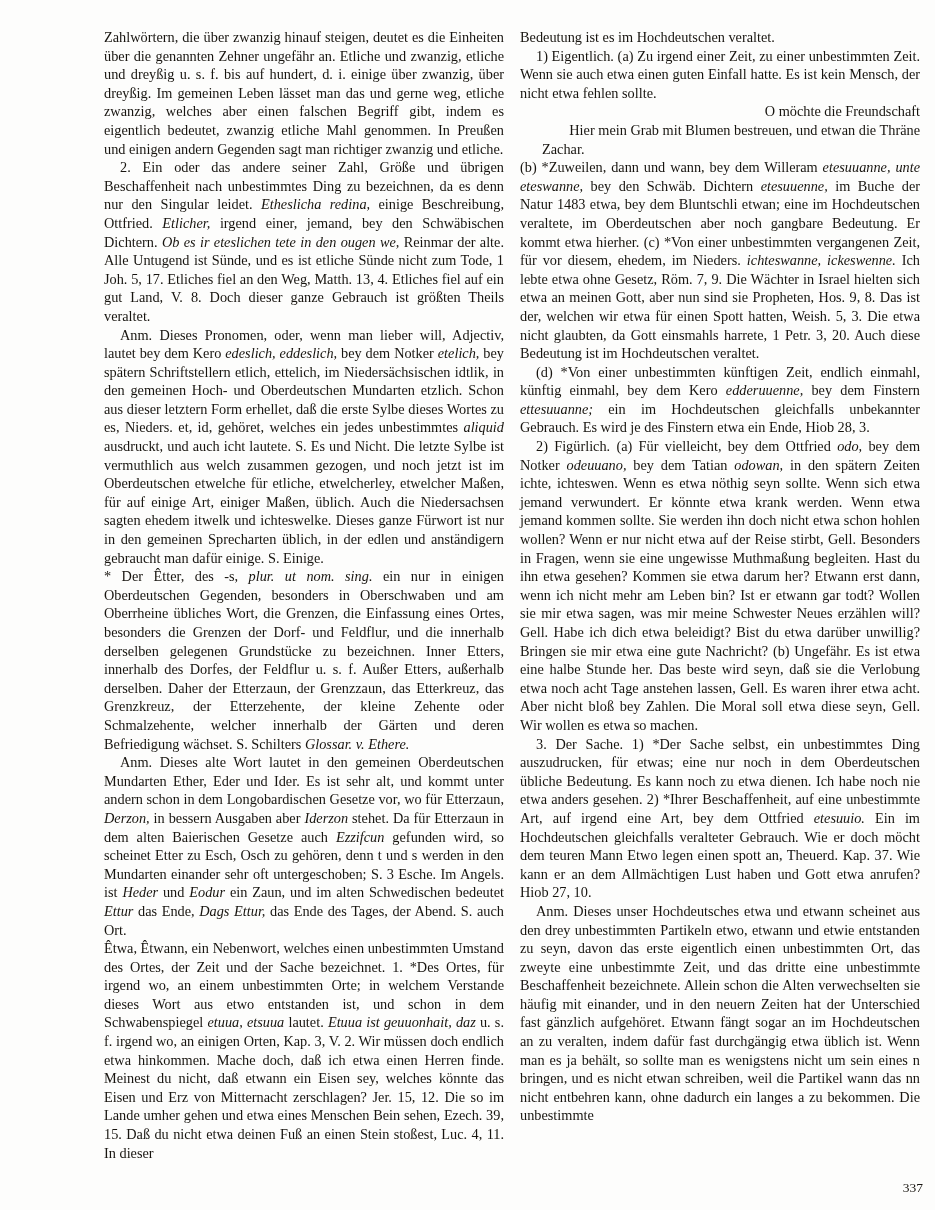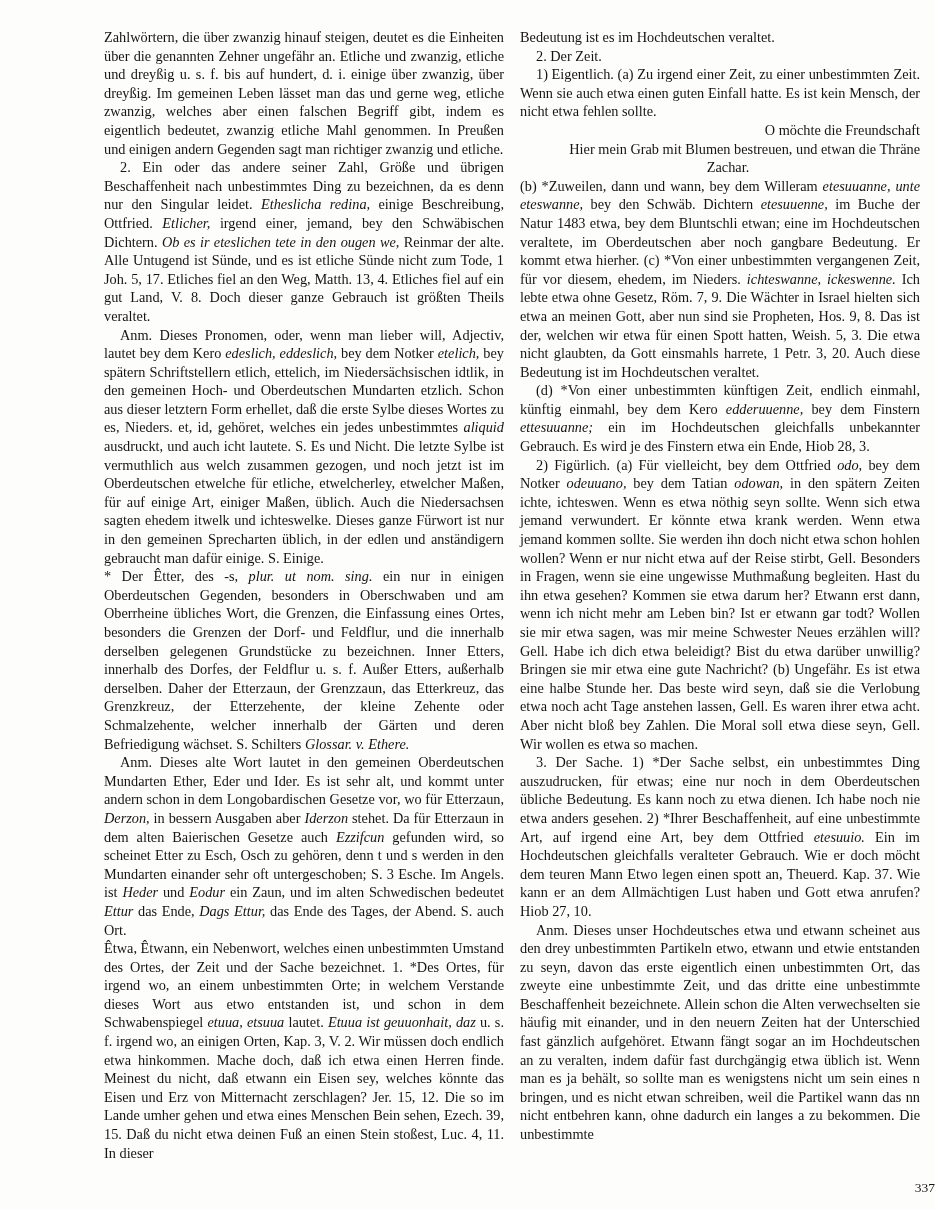--- a/index.html
+++ b/index.html
@@ -37,47 +37,46 @@
   }
   .i { font-style: italic; }
   .b { font-weight: normal; margin-top: 22px; }
   .verse {
     margin: 0 0 0 22px;
   }
   .verse-line {
     text-align: right;
   }
   .attribution {
-    text-align: center;
+    text-align: left;
     margin-right: 6px;
   }
   .page-number {
     position: absolute;
-    right: 0;
+    right: 12px;
     bottom: 12px;
     font-size: 13.5px;
     color: #17140f;
   }
 </style>
 </head>
 <body>
 
 <div class="page">
   <div class="columns">
     <div class="column">
         <p class="para"><span>Zahlwörtern, die über zwanzig hinauf steigen, deutet es die Einheiten über die genannten Zehner ungefähr an. Etliche und zwanzig, etliche und dreyßig u. s. f. bis auf hundert, d. i. einige über zwanzig, über dreyßig. Im gemeinen Leben lässet man das und gerne weg, etliche zwanzig, welches aber einen falschen Begriff gibt, indem es eigentlich bedeutet, zwanzig etliche Mahl genommen. In Preußen und einigen andern Gegenden sagt man richtiger zwanzig und etliche.</span></p>
         <p class="para indent"><span>2. Ein oder das andere seiner Zahl, Größe und übrigen Beschaffenheit nach unbestimmtes Ding zu bezeichnen, da es denn nur den Singular leidet. </span><span class="i">Etheslicha redina,</span><span> einige Beschreibung, Ottfried. </span><span class="i">Etlicher,</span><span> irgend einer, jemand, bey den Schwäbischen Dichtern. </span><span class="i">Ob es ir eteslichen tete in den ougen we,</span><span> Reinmar der alte. Alle Untugend ist Sünde, und es ist etliche Sünde nicht zum Tode, 1 Joh. 5, 17. Etliches fiel an den Weg, Matth. 13, 4. Etliches fiel auf ein gut Land, V. 8. Doch dieser ganze Gebrauch ist größten Theils veraltet.</span></p>
         <p class="para indent"><span>Anm. Dieses Pronomen, oder, wenn man lieber will, Adjectiv, lautet bey dem Kero </span><span class="i">edeslich, eddeslich,</span><span> bey dem Notker </span><span class="i">etelich,</span><span> bey spätern Schriftstellern etlich, ettelich, im Niedersächsischen idtlik, in den gemeinen Hoch- und Oberdeutschen Mundarten etzlich. Schon aus dieser letztern Form erhellet, daß die erste Sylbe dieses Wortes zu es, Nieders. et, id, gehöret, welches ein jedes unbestimmtes </span><span class="i">aliquid</span><span> ausdruckt, und auch icht lautete. S. Es und Nicht. Die letzte Sylbe ist vermuthlich aus welch zusammen gezogen, und noch jetzt ist im Oberdeutschen etwelche für etliche, etwelcherley, etwelcher Maßen, für auf einige Art, einiger Maßen, üblich. Auch die Niedersachsen sagten ehedem itwelk und ichteswelke. Dieses ganze Fürwort ist nur in den gemeinen Sprecharten üblich, in der edlen und anständigern gebraucht man dafür einige. S. Einige.</span></p>
         <p class="para"><span>* </span><span class="b">Der Êtter,</span><span> des -s, </span><span class="i">plur. ut nom. sing.</span><span> ein nur in einigen Oberdeutschen Gegenden, besonders in Oberschwaben und am Oberrheine übliches Wort, die Grenzen, die Einfassung eines Ortes, besonders die Grenzen der Dorf- und Feldflur, und die innerhalb derselben gelegenen Grundstücke zu bezeichnen. Inner Etters, innerhalb des Dorfes, der Feldflur u. s. f. Außer Etters, außerhalb derselben. Daher der Etterzaun, der Grenzzaun, das Etterkreuz, das Grenzkreuz, der Etterzehente, der kleine Zehente oder Schmalzehente, welcher innerhalb der Gärten und deren Befriedigung wächset. S. Schilters </span><span class="i">Glossar. v. Ethere.</span></p>
         <p class="para indent"><span>Anm. Dieses alte Wort lautet in den gemeinen Oberdeutschen Mundarten Ether, Eder und Ider. Es ist sehr alt, und kommt unter andern schon in dem Longobardischen Gesetze vor, wo für Etterzaun, </span><span class="i">Derzon,</span><span> in bessern Ausgaben aber </span><span class="i">Iderzon</span><span> stehet. Da für Etterzaun in dem alten Baierischen Gesetze auch </span><span class="i">Ezzifcun</span><span> gefunden wird, so scheinet Etter zu Esch, Osch zu gehören, denn t und s werden in den Mundarten einander sehr oft untergeschoben; S. 3 Esche. Im Angels. ist </span><span class="i">Heder</span><span> und </span><span class="i">Eodur</span><span> ein Zaun, und im alten Schwedischen bedeutet </span><span class="i">Ettur</span><span> das Ende, </span><span class="i">Dags Ettur,</span><span> das Ende des Tages, der Abend. S. auch Ort.</span></p>
         <p class="para"><span class="b">Êtwa, Êtwann,</span><span> ein Nebenwort, welches einen unbestimmten Umstand des Ortes, der Zeit und der Sache bezeichnet. 1. *Des Ortes, für irgend wo, an einem unbestimmten Orte; in welchem Verstande dieses Wort aus etwo entstanden ist, und schon in dem Schwabenspiegel </span><span class="i">etuua, etsuua</span><span> lautet. </span><span class="i">Etuua ist geuuonhait, daz</span><span> u. s. f. irgend wo, an einigen Orten, Kap. 3, V. 2. Wir müssen doch endlich etwa hinkommen. Mache doch, daß ich etwa einen Herren finde. Meinest du nicht, daß etwann ein Eisen sey, welches könnte das Eisen und Erz von Mitternacht zerschlagen? Jer. 15, 12. Die so im Lande umher gehen und etwa eines Menschen Bein sehen, Ezech. 39, 15. Daß du nicht etwa deinen Fuß an einen Stein stoßest, Luc. 4, 11. In dieser</span></p>
       </div>
     <div class="column">
         <p class="para"><span>Bedeutung ist es im Hochdeutschen veraltet.</span></p>
-        <p class="para indent"><span>2. Der Zeit.</span></p>
         <p class="para indent"><span>1) Eigentlich. (a) Zu irgend einer Zeit, zu einer unbestimmten Zeit. Wenn sie auch etwa einen guten Einfall hatte. Es ist kein Mensch, der nicht etwa fehlen sollte.</span></p>
         <div class="verse">
           <div class="verse-line">O möchte die Freundschaft</div>
           <div class="verse-line">Hier mein Grab mit Blumen bestreuen, und etwan die Thräne</div>
           <div class="attribution">Zachar.</div>
         </div>
         <p class="para"><span>(b) *Zuweilen, dann und wann, bey dem Willeram </span><span class="i">etesuuanne, unte eteswanne,</span><span> bey den Schwäb. Dichtern </span><span class="i">etesuuenne,</span><span> im Buche der Natur 1483 etwa, bey dem Bluntschli etwan; eine im Hochdeutschen veraltete, im Oberdeutschen aber noch gangbare Bedeutung. Er kommt etwa hierher. (c) *Von einer unbestimmten vergangenen Zeit, für vor diesem, ehedem, im Nieders. </span><span class="i">ichteswanne, ickeswenne.</span><span> Ich lebte etwa ohne Gesetz, Röm. 7, 9. Die Wächter in Israel hielten sich etwa an meinen Gott, aber nun sind sie Propheten, Hos. 9, 8. Das ist der, welchen wir etwa für einen Spott hatten, Weish. 5, 3. Die etwa nicht glaubten, da Gott einsmahls harrete, 1 Petr. 3, 20. Auch diese Bedeutung ist im Hochdeutschen veraltet.</span></p>
         <p class="para indent"><span>(d) *Von einer unbestimmten künftigen Zeit, endlich einmahl, künftig einmahl, bey dem Kero </span><span class="i">edderuuenne,</span><span> bey dem Finstern </span><span class="i">ettesuuanne;</span><span> ein im Hochdeutschen gleichfalls unbekannter Gebrauch. Es wird je des Finstern etwa ein Ende, Hiob 28, 3.</span></p>
         <p class="para indent"><span>2) Figürlich. (a) Für vielleicht, bey dem Ottfried </span><span class="i">odo,</span><span> bey dem Notker </span><span class="i">odeuuano,</span><span> bey dem Tatian </span><span class="i">odowan,</span><span> in den spätern Zeiten ichte, ichteswen. Wenn es etwa nöthig seyn sollte. Wenn sich etwa jemand verwundert. Er könnte etwa krank werden. Wenn etwa jemand kommen sollte. Sie werden ihn doch nicht etwa schon hohlen wollen? Wenn er nur nicht etwa auf der Reise stirbt, Gell. Besonders in Fragen, wenn sie eine ungewisse Muthmaßung begleiten. Hast du ihn etwa gesehen? Kommen sie etwa darum her? Etwann erst dann, wenn ich nicht mehr am Leben bin? Ist er etwann gar todt? Wollen sie mir etwa sagen, was mir meine Schwester Neues erzählen will? Gell. Habe ich dich etwa beleidigt? Bist du etwa darüber unwillig? Bringen sie mir etwa eine gute Nachricht? (b) Ungefähr. Es ist etwa eine halbe Stunde her. Das beste wird seyn, daß sie die Verlobung etwa noch acht Tage anstehen lassen, Gell. Es waren ihrer etwa acht. Aber nicht bloß bey Zahlen. Die Moral soll etwa diese seyn, Gell. Wir wollen es etwa so machen.</span></p>
         <p class="para indent"><span>3. Der Sache. 1) *Der Sache selbst, ein unbestimmtes Ding auszudrucken, für etwas; eine nur noch in dem Oberdeutschen übliche Bedeutung. Es kann noch zu etwa dienen. Ich habe noch nie etwa anders gesehen. 2) *Ihrer Beschaffenheit, auf eine unbestimmte Art, auf irgend eine Art, bey dem Ottfried </span><span class="i">etesuuio.</span><span> Ein im Hochdeutschen gleichfalls veralteter Gebrauch. Wie er doch möcht dem teuren Mann Etwo legen einen spott an, Theuerd. Kap. 37. Wie kann er an dem Allmächtigen Lust haben und Gott etwa anrufen? Hiob 27, 10.</span></p>

